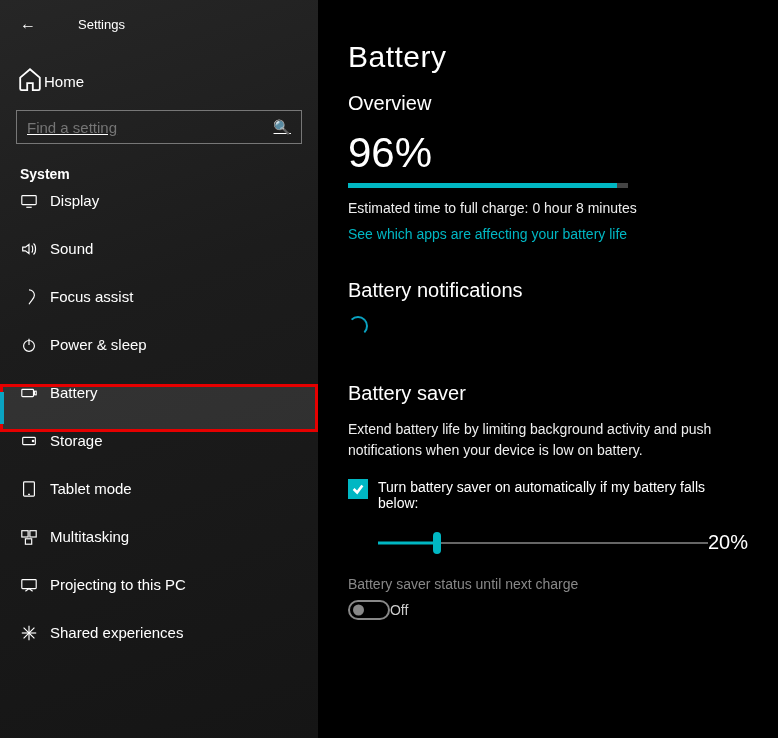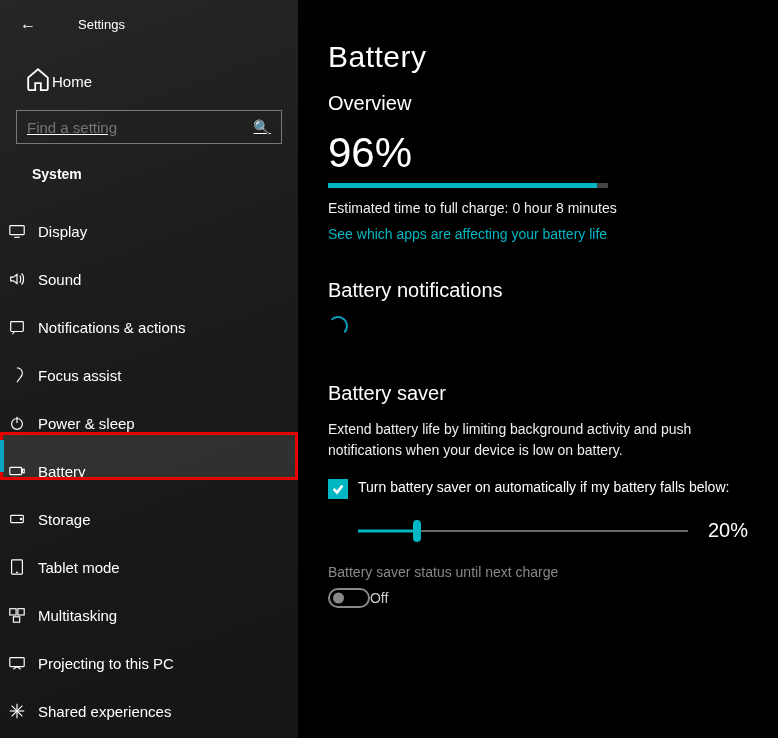--- a/index.html
+++ b/index.html
@@ -3,50 +3,50 @@
 <meta charset="utf-8">
 <style>
   * { box-sizing: border-box; margin: 0; padding: 0; }
   html, body { width: 778px; height: 738px; overflow: hidden; font-family: "Segoe UI", Arial, sans-serif; background: #000; color: #fff; }
   .app { display: flex; width: 100%; height: 100%; }
   .sidebar { width: 320px; height: 100%; background: linear-gradient(160deg, #262626 0%, #1c1c1c 40%, #151515 100%); position: relative; }
   .main { flex: 1; height: 100%; background: #000; padding: 40px 30px 0 30px; }
   .titlebar { display: flex; align-items: center; height: 48px; padding-left: 18px; }
   .titlebar .back { width: 20px; text-align: center; font-size: 16px; color: #fff; }
   .titlebar .title { margin-left: 40px; font-size: 13px; color: #fff; }
-  .home-row { display: flex; align-items: center; height: 46px; padding-left: 24px; margin-top: 10px; }
+  .home-row { display: flex; align-items: center; height: 46px; padding-left: 16px; margin-top: 10px; }
   .home-row .icon { width: 28px; font-size: 16px; color: #fff; }
   .home-row .label { font-size: 15px; color: #fff; }
   .search-wrap { padding: 6px 16px 0 16px; }
   .search { display: flex; align-items: center; border: 1px solid #777; height: 34px; padding: 0 10px; text-decoration: underline; }
   .search input { flex: 1; background: transparent; border: none; outline: none; color: #ccc; font-size: 15px; }
   .search .sicon { color: #bbb; font-size: 14px; }
-  .section-title { padding: 22px 16px 10px 32px; font-size: 14px; font-weight: 600; color: #fff; }
-  .nav-item { display: flex; align-items: flex-end; height: 48px; padding-left: 8px; position: relative; }
+  .section-title { padding: 22px 16px 10px 20px; font-size: 14px; font-weight: 600; color: #fff; }
+  .nav-item { display: flex; align-items: flex-start; height: 48px; padding-left: 20px; position: relative; }
   .nav-item .icon { width: 30px; font-size: 16px; color: #fff; display: flex; align-items: center; }
   .nav-item .icon svg { width: 18px; height: 18px; stroke: #fff; fill: none; stroke-width: 1.3; }
   .nav-item .label { font-size: 15px; color: #fff; }
   .nav-item.selected { background: rgba(255,255,255,0.10); }
   .nav-item.highlighted { outline: 3px solid #e60000; outline-offset: -3px; }
   .nav-item.highlighted::before { content: ""; position: absolute; left: 0; top: 8px; bottom: 8px; width: 4px; background: #0aa3c2; }
   .h1 { font-size: 30px; font-weight: 300; margin-bottom: 18px; letter-spacing: 0.5px; }
   .h2 { font-size: 20px; font-weight: 400; margin: 18px 0 14px 0; }
   .percent { font-size: 42px; font-weight: 300; margin-bottom: 6px; }
   .progress { width: 280px; height: 5px; background: #444; position: relative; margin-bottom: 12px; }
   .progress .fill { position: absolute; left: 0; top: 0; bottom: 0; width: 96%; background: #00b7c3; }
   .small { font-size: 14px; color: #eee; }
   .link { color: #00b7c3; font-size: 14px; display: inline-block; margin-top: 10px; }
   .spinner { width: 20px; height: 20px; border: 2px solid transparent; border-top-color: #0aa3c2; border-right-color: #0aa3c2; border-radius: 50%; animation: spin 1s linear infinite; margin-top: 6px; }
   @keyframes spin { to { transform: rotate(360deg);} }
   .desc { font-size: 14px; color: #eee; margin: 6px 0 18px 0; line-height: 1.5; }
   .checkbox-row { display: flex; align-items: flex-start; gap: 10px; }
   .checkbox { width: 20px; height: 20px; background: #00b7c3; display: flex; align-items: center; justify-content: center; flex-shrink: 0; }
   .checkbox svg { width: 14px; height: 14px; stroke: #fff; stroke-width: 3; fill: none; }
   .checkbox-label { font-size: 14px; color: #fff; }
-  .slider-row { display: flex; align-items: center; gap: 20px; margin: 20px 0 10px 30px; }
+  .slider-row { display: flex; align-items: center; margin: 20px 0 10px 30px; }
   .slider { position: relative; width: 330px; height: 20px; }
   .slider .track { position: absolute; left: 0; right: 0; top: 50%; height: 2px; background: #666; transform: translateY(-50%); }
   .slider .track-fill { position: absolute; left: 0; width: 18%; top: 50%; height: 3px; background: #00b7c3; transform: translateY(-50%); }
   .slider .thumb { position: absolute; left: 18%; top: 50%; width: 8px; height: 22px; background: #00b7c3; border-radius: 4px; transform: translate(-50%, -50%); }
   .slider-val { font-size: 20px; color: #fff; }
   .disabled-label { color: #888; font-size: 14px; margin-top: 22px; }
   .toggle-row { display: flex; align-items: center; margin-top: 8px; }
   .toggle { width: 42px; height: 20px; border: 2px solid #888; border-radius: 20px; position: relative; }
   .toggle .knob { width: 11px; height: 11px; background: #888; border-radius: 50%; position: absolute; left: 3px; top: 50%; transform: translateY(-50%); }
   .toggle-text { font-size: 14px; color: #ccc; }
@@ -91,29 +91,20 @@
             <path d="M3 8v4h3l4 3V5L6 8H3z"></path>
             <path d="M13 6c1.5 1 1.5 7 0 8"></path>
             <path d="M15 4c3 2 3 10 0 12"></path>
           </svg>
         </span>
       <span class="label">Sound</span>
     </div>
     <div class="nav-item">
       <span class="icon">
           <svg viewBox="0 0 20 20">
-            <rect x="3" y="4" width="14" height="11" rx="1"></rect>
-            <path d="M7 15l-2 3"></path>
-          </svg>
-        </span>
-      <span class="label">Notifications &amp; actions</span>
-    </div>
-    <div class="nav-item">
-      <span class="icon">
-          <svg viewBox="0 0 20 20">
             <path d="M10 2a6 6 0 0 1 6 6c0 4-4 6-6 10"></path>
           </svg>
         </span>
       <span class="label">Focus assist</span>
     </div>
     <div class="nav-item">
       <span class="icon">
           <svg viewBox="0 0 20 20">
             <circle cx="10" cy="11" r="6"></circle>
             <line x1="10" y1="3" x2="10" y2="10"></line>

